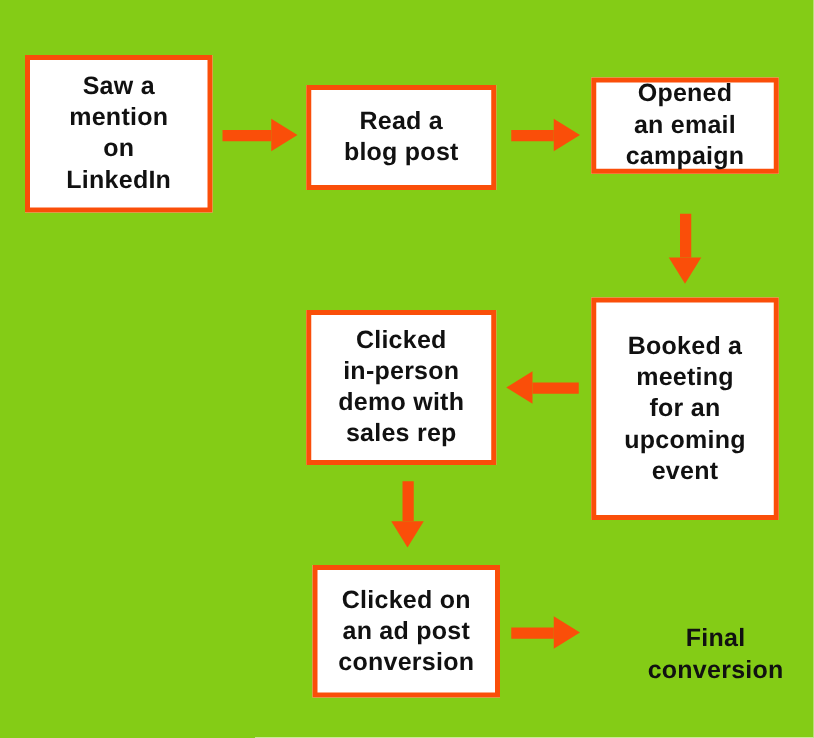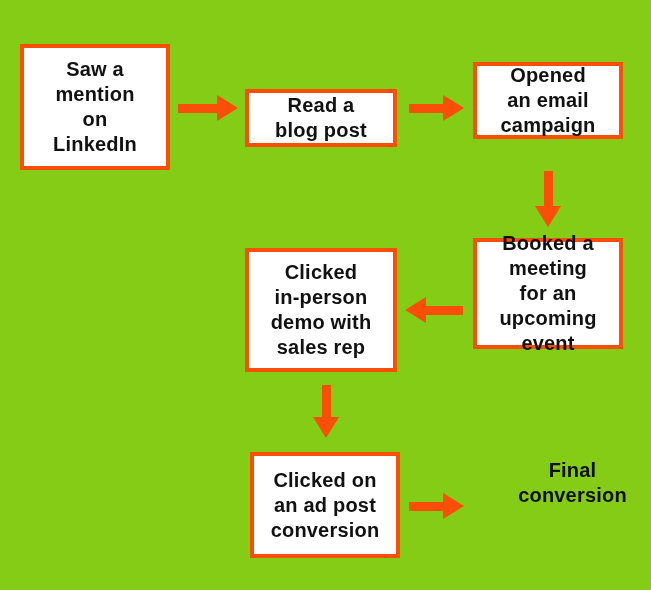--- a/index.html
+++ b/index.html
@@ -75,53 +75,53 @@
 
 <div class="canvas">
 
   <div class="node" style="left:20px; top:44px; width:150px; height:126px;">
     <div class="node-label">Saw a
 mention
 on
 LinkedIn</div>
   </div>
 
-  <div class="node" style="left:245px; top:68px; width:152px; height:58px;margin-top:21px;">
+  <div class="node" style="left:245px; top:68px; width:152px; height:84px;">
     <div class="node-label">Read a
 blog post</div>
   </div>
 
   <div class="node" style="left:473px; top:62px; width:150px; height:77px;">
     <div class="node-label">Opened
 an email
 campaign</div>
   </div>
 
-  <div class="node" style="left:473px; top:238px; width:150px; height:111px;">
+  <div class="node" style="left:473px; top:238px; width:150px; height:178px;">
     <div class="node-label">Booked a
 meeting
 for an
 upcoming
 event</div>
   </div>
 
   <div class="node" style="left:245px; top:248px; width:152px; height:124px;">
     <div class="node-label">Clicked
 in-person
 demo with
 sales rep</div>
   </div>
 
   <div class="node" style="left:250px; top:452px; width:150px; height:106px;">
     <div class="node-label">Clicked on
 an ad post
 conversion</div>
   </div>
 
-  <div class="floating-label" style="left:495px; top:452px; width:155px; height:62px;text-align:center;">
+  <div class="floating-label" style="left:495px; top:493px; width:155px; height:62px;text-align:center;">
     <div class="node-label">Final
 conversion</div>
   </div>
 
   <div class="arrow arrow-h" style="left:178px; top:95px; width:60px;">
     <div class="shaft-h"></div>
     <div class="head head-right"></div>
   </div>
 
   <div class="arrow arrow-h" style="left:409px; top:95px; width:55px;">

